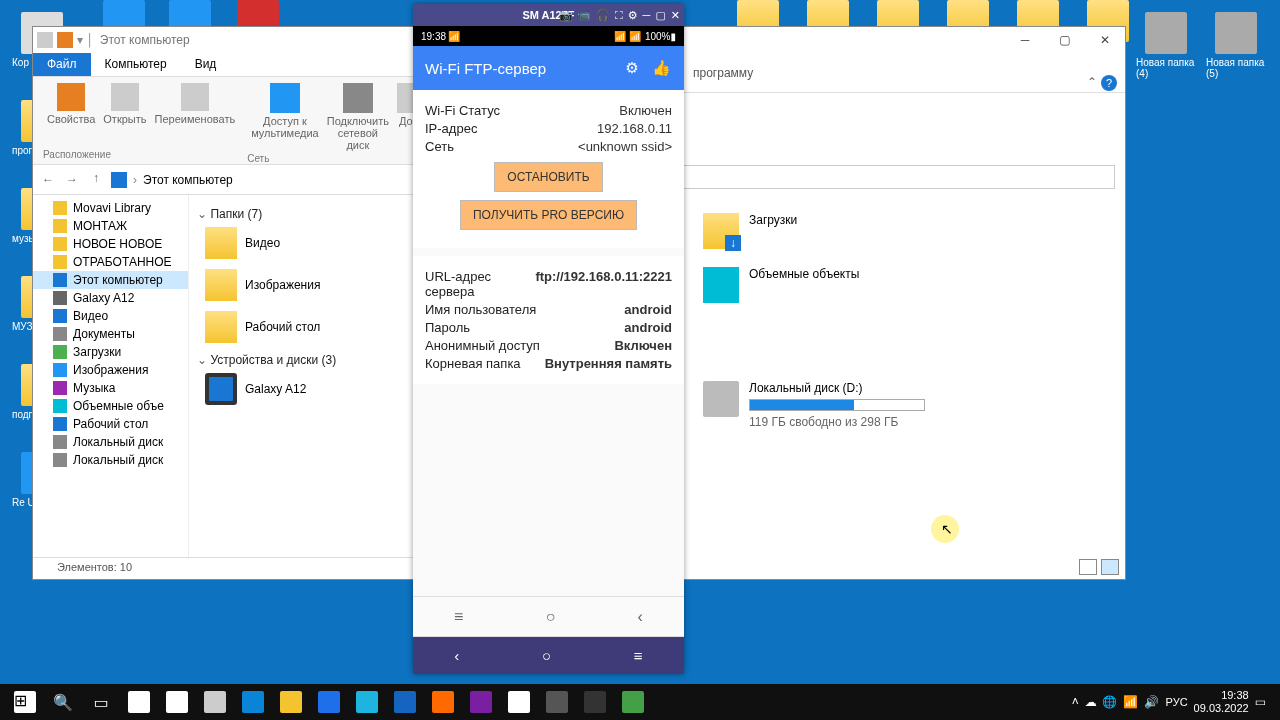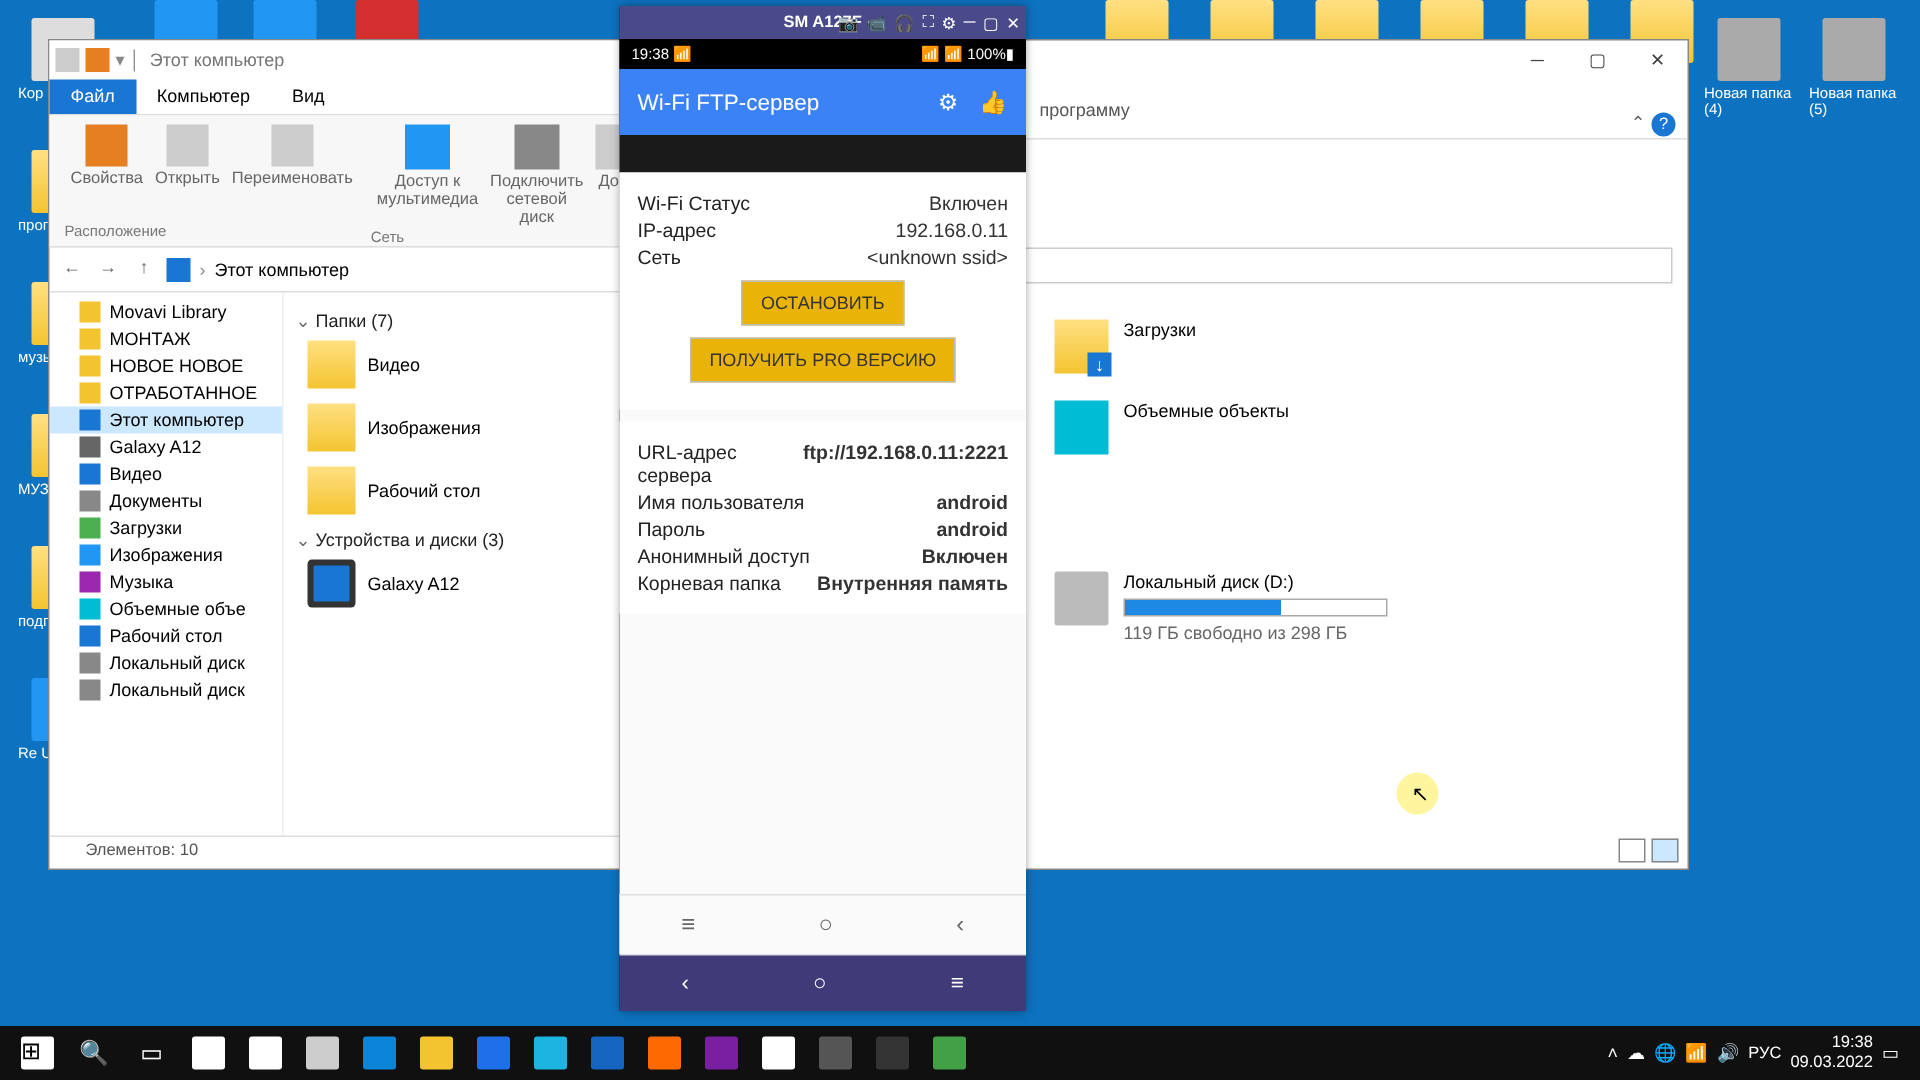--- a/index.html
+++ b/index.html
@@ -90,26 +90,26 @@
 
 .mirror { position: absolute; left: 413px; top: 4px; width: 271px; height: 670px; background: #1a1a1a; display: flex; flex-direction: column; box-shadow: 0 0 6px rgba(0,0,0,.4); }
 .mirror .topbar { height: 22px; background: #4a4a8a; display: flex; align-items: center; justify-content: center; gap: 6px; font-size: 11px; color: #fff; position: relative; }
 .mirror .topbar .model { font-weight: bold; }
 .mirror .topbar .ticons { position: absolute; right: 4px; display: flex; gap: 5px; font-size: 11px; }
 .mirror .topbar .ticons span { cursor: pointer; }
 .mirror .phonestat { height: 20px; background: #000; color: #fff; display: flex; justify-content: space-between; align-items: center; padding: 0 8px; font-size: 10px; }
 .mirror .appbar { height: 44px; background: #3b82f6; color: #fff; display: flex; align-items: center; padding: 0 12px; font-size: 15px; font-weight: 500; }
 .mirror .appbar .gear, .mirror .appbar .thumb { margin-left: auto; width: 20px; text-align: center; cursor: pointer; }
 .mirror .appbar .thumb { margin-left: 10px; }
-.mirror .phonebody { flex: 1; background: #fafafa; display: flex; flex-direction: column; margin-top: 25px; }
+.mirror .phonebody { flex: 1; background: #fafafa; display: flex; flex-direction: column; }
 .mirror .card { background: #fff; margin-bottom: 8px; padding: 10px 12px; font-size: 13px; }
 .mirror .row { display: flex; justify-content: space-between; margin: 3px 0; }
 .mirror .row .lbl { color: #222; font-weight: 500; }
 .mirror .row .val { color: #333; }
-.mirror .btn { display: block; margin: 8px auto; padding: 7px 12px; background: #eab308; border: 1px solid #bbb; font-size: 12px; cursor: pointer; color: #333; font-weight: 500; }
+.mirror .btn { display: block; margin: 8px auto; padding: 7px 12px; background: #fdba74; border: 1px solid #bbb; font-size: 12px; cursor: pointer; color: #333; font-weight: 500; }
 .mirror .navbar { height: 40px; background: #fafafa; display: flex; justify-content: space-around; align-items: center; border-top: 1px solid #ddd; font-size: 16px; color: #666; }
 .mirror .scrbar { height: 38px; background: #3f3a78; display: flex; justify-content: space-around; align-items: center; color: #fff; font-size: 15px; }
 .mirror .scrbar span { cursor: pointer; }
 
 
 .taskbar { position: absolute; left: 0; bottom: 0; width: 100%; height: 36px; background: #101010; display: flex; align-items: center; padding: 0 6px; }
 .taskbar .tbtn { width: 38px; height: 36px; display: flex; align-items: center; justify-content: center; cursor: pointer; }
 .taskbar .ticon { width: 22px; height: 22px; border-radius: 2px; }
 .taskbar .tray { margin-left: auto; display: flex; align-items: center; color: #fff; font-size: 11px; gap: 6px; padding-right: 8px; }
 .taskbar .tray .clock { text-align: right; line-height: 1.2; }

